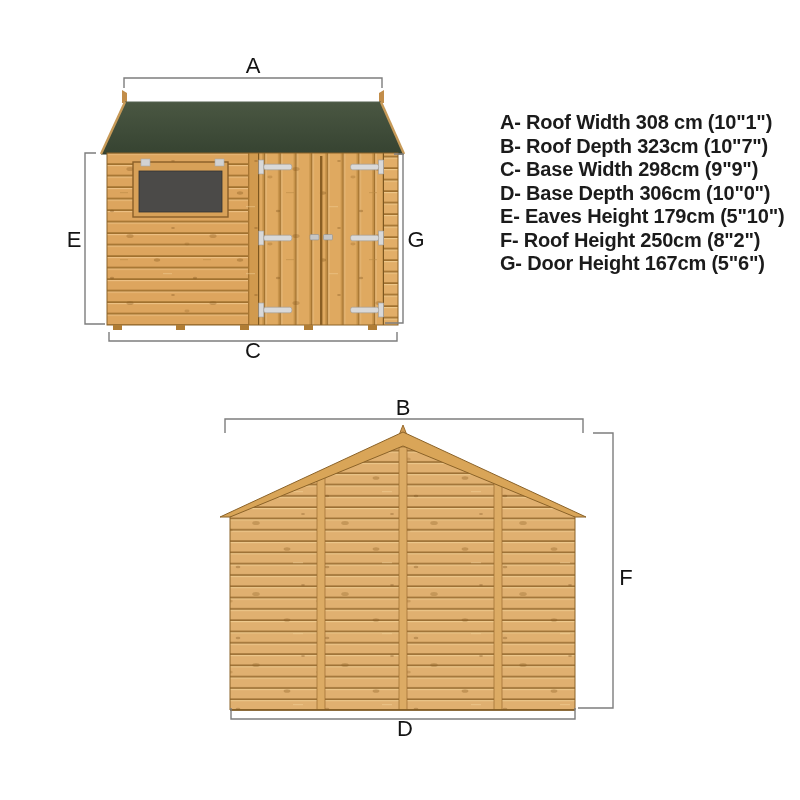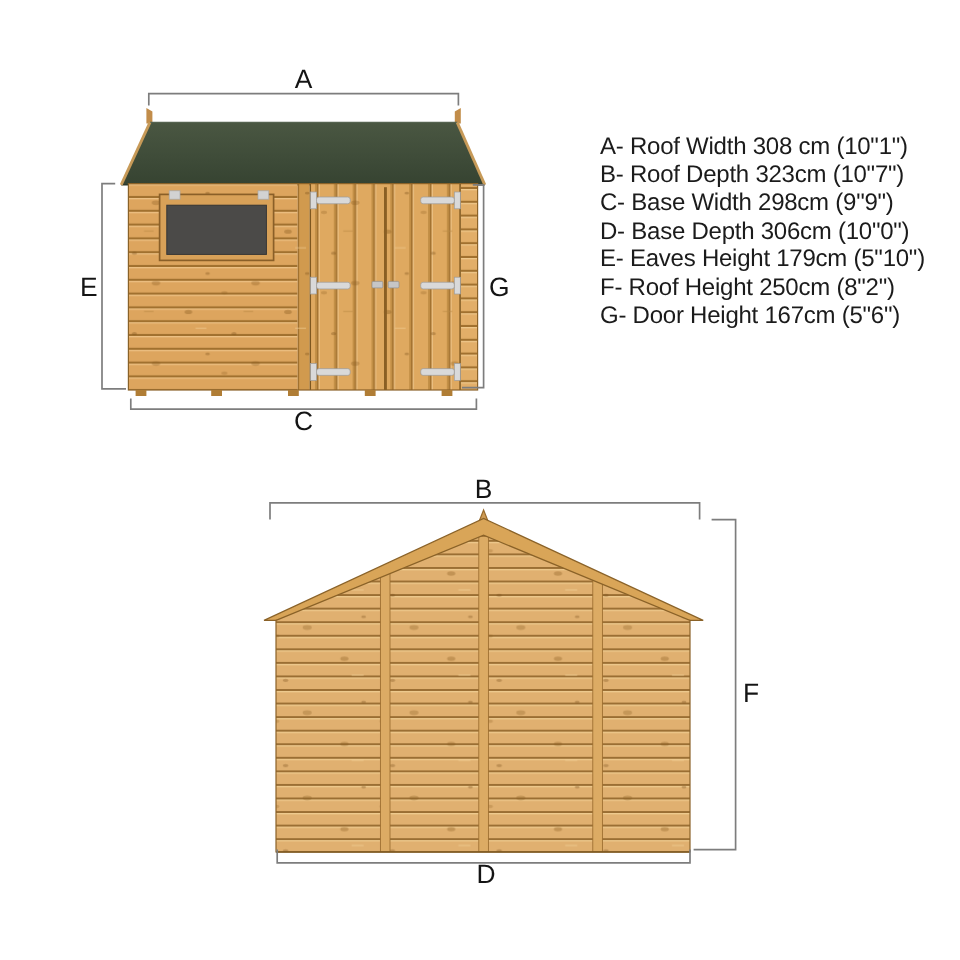--- a/index.html
+++ b/index.html
@@ -5,21 +5,21 @@
   html,body{margin:0;padding:0;background:#fff;}
   .stage{
     position:relative;width:800px;height:800px;background:#ffffff;overflow:hidden;
     font-family:"Liberation Sans",sans-serif;
   }
   .view{position:absolute;}
   .front-view{left:60px;top:50px;}
   .side-view{left:180px;top:395px;}
   .legend{position:absolute;left:500px;top:111px;}
   .legend-line{
-    font-size:20px;line-height:23.5px;font-weight:400;color:#1b1b1b;
+    font-size:20px;line-height:23.5px;font-weight:700;color:#1b1b1b;
     white-space:nowrap;letter-spacing:-0.2px;
   }
   svg text{
     font-family:"Liberation Sans",sans-serif;font-size:22px;fill:#141414;font-weight:400;
   }
   .dim{stroke:#7d7d7d;stroke-width:1.4;fill:none;}
 </style>
 </head>
 <body>
 

